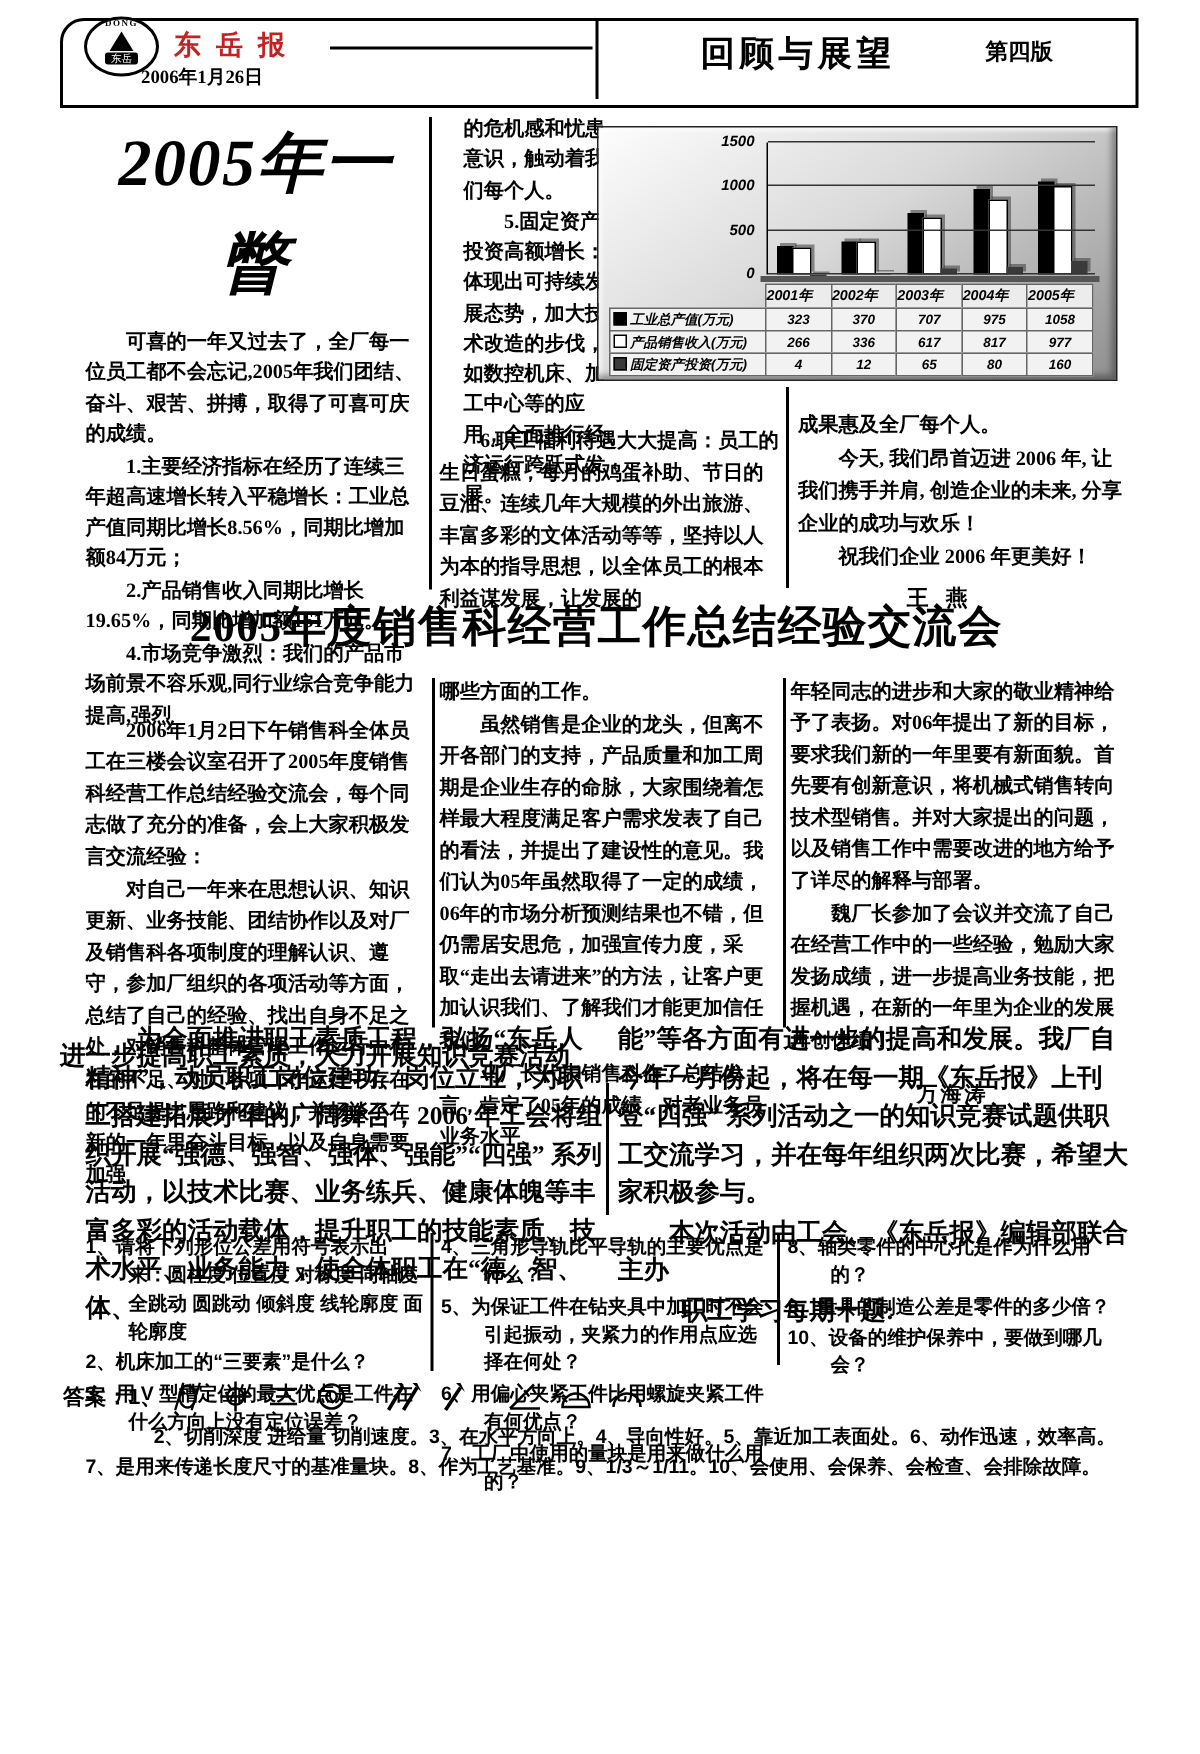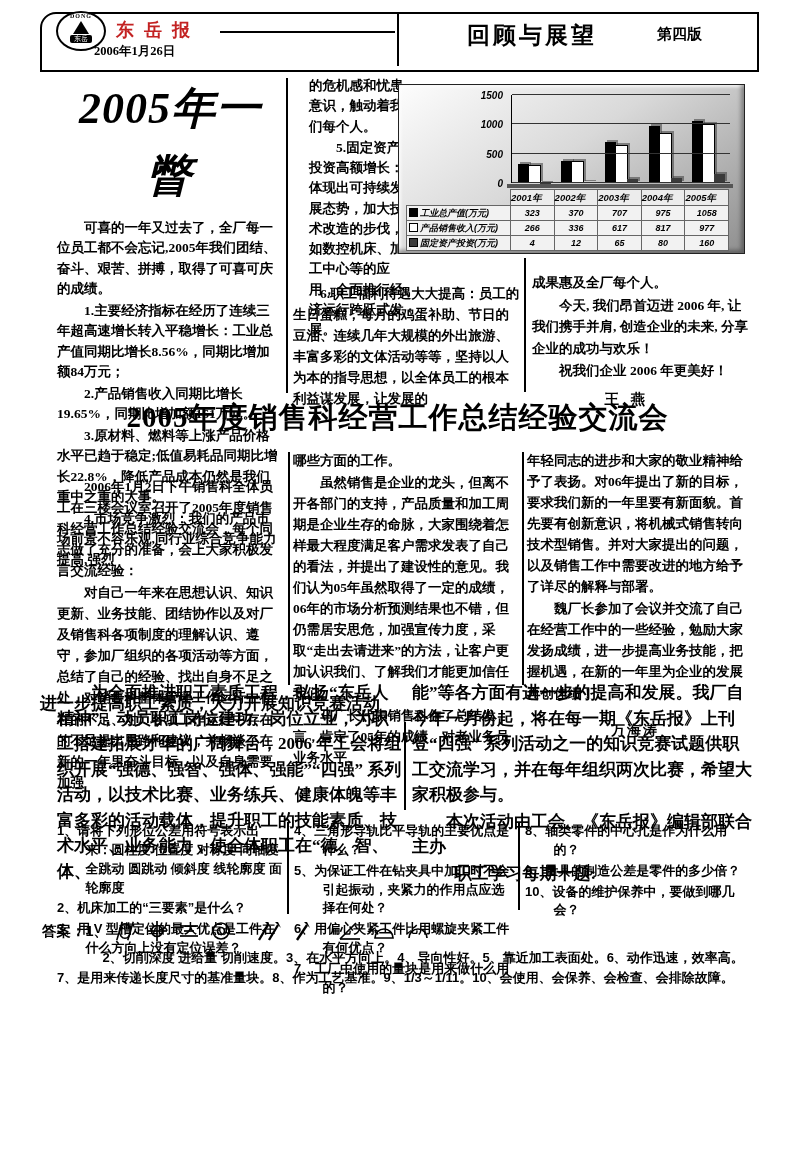--- a/index.html
+++ b/index.html
@@ -112,21 +112,20 @@
     <div class="abs section-title">回顾与展望</div>
     <div class="abs page-label">第四版</div>
   </div>
 
   <div class="abs a1-col1">
     <h1 class="a1-title">2005年一瞥</h1>
     <div>
         <p>可喜的一年又过去了，全厂每一位员工都不会忘记,2005年我们团结、奋斗、艰苦、拼搏，取得了可喜可庆的成绩。</p>
         <p>1.主要经济指标在经历了连续三年超高速增长转入平稳增长：工业总产值同期比增长8.56%，同期比增加额84万元；</p>
         <p>2.产品销售收入同期比增长19.65%，同期比增加额161万元。</p>
-        <p>3.原材料、燃料等上涨产品价格水平已趋于稳定;低值易耗品同期比增长22.8%，降低产品成本仍然是我们重中之重的大事。</p>
         <p>4.市场竞争激烈：我们的产品市场前景不容乐观,同行业综合竞争能力提高,强烈</p>
       </div>
   </div>
   <div class="abs vline a1-div1"></div>
   <div class="abs a1-col2 cont">
       <p>的危机感和忧患意识，触动着我们每个人。</p>
       <p>5.固定资产投资高额增长：体现出可持续发展态势，加大技术改造的步伐，如数控机床、加工中心等的应用，全面推行经济运行跨跃式发展。</p>
     </div>
   <div class="abs a1-col2w">
       <p>6.职工福利待遇大大提高：员工的生日蛋糕，每月的鸡蛋补助、节日的豆油、连续几年大规模的外出旅游、丰富多彩的文体活动等等，坚持以人为本的指导思想，以全体员工的根本利益谋发展，让发展的</p>

